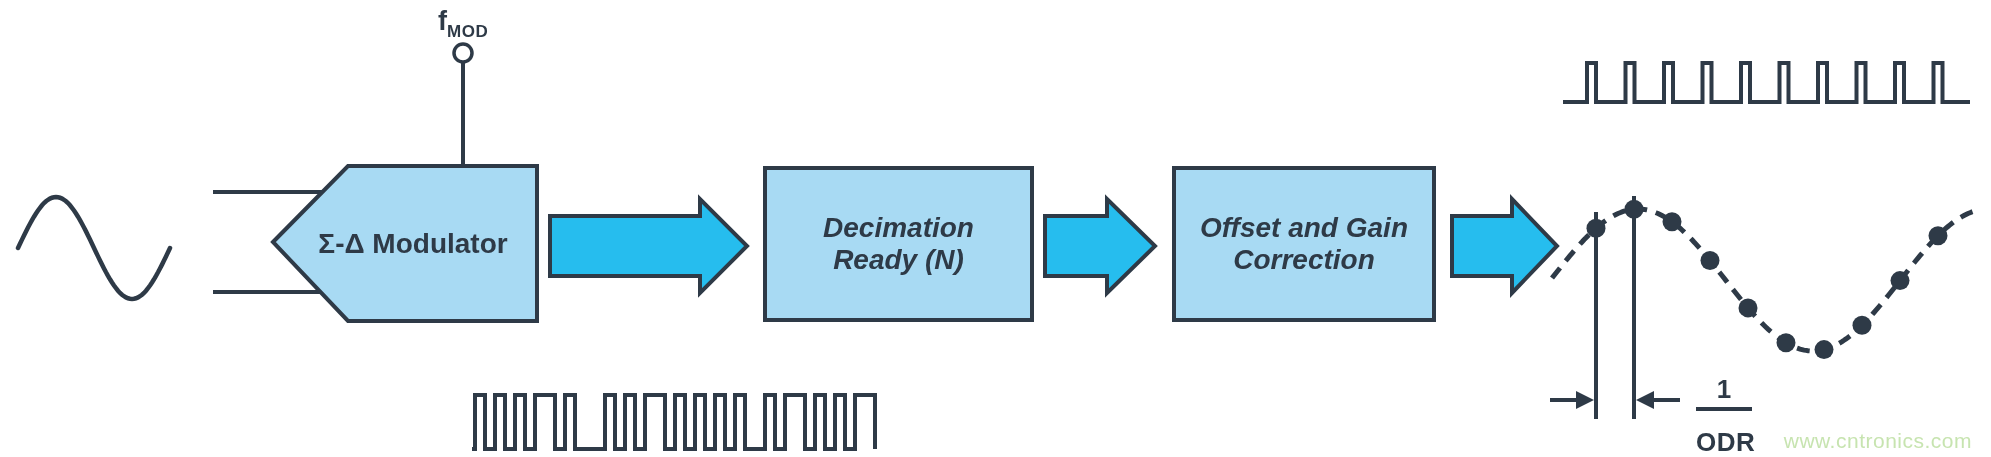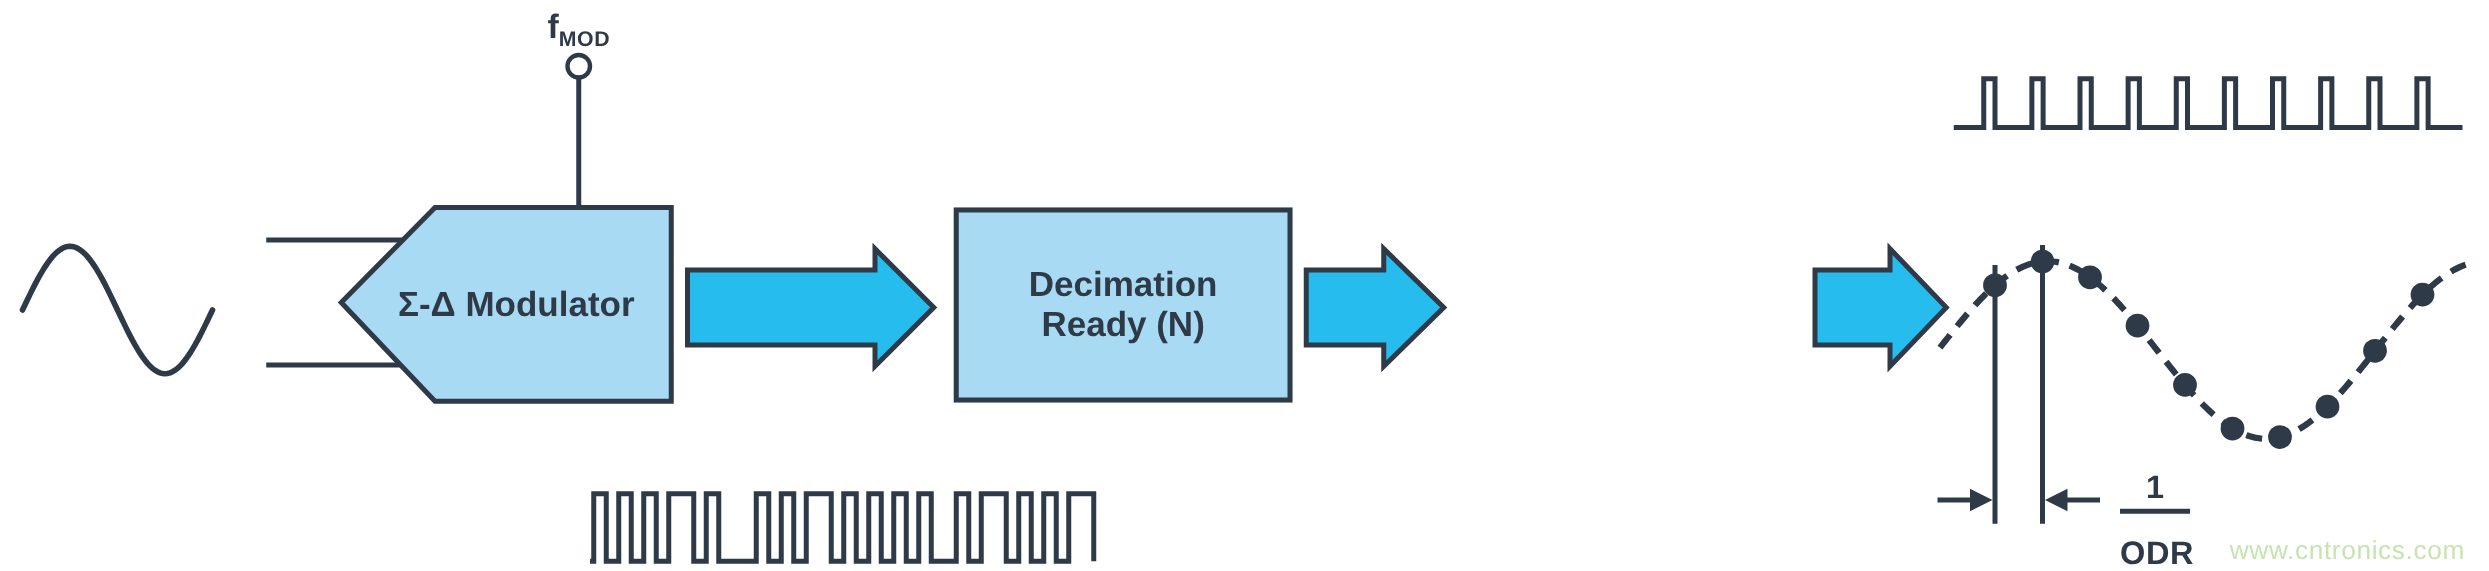--- a/index.html
+++ b/index.html
@@ -21,21 +21,21 @@
   .arrow{fill:var(--arrow);stroke:var(--ink);stroke-width:4;stroke-linejoin:miter;}
   .dot{fill:var(--ink);stroke:none;}
   .mline{stroke:var(--ink);stroke-width:4;fill:none;}
   .ahead{fill:var(--ink);stroke:none;}
   #fmod-node{fill:#ffffff;stroke:var(--ink);stroke-width:3.5;}
 
   .block{
     position:absolute;background:var(--box);border:4px solid var(--ink);
     display:flex;flex-direction:column;align-items:center;justify-content:center;
     font-weight:bold;font-size:28px;line-height:32px;color:var(--ink);
-    text-align:center;box-sizing:border-box;
+    text-align:center;box-sizing:border-box;font-style:italic;
   }
   #block-decimation{left:763px;top:166px;width:271px;height:156px;}
   #block-offset{left:1172px;top:166px;width:264px;height:156px;}
   .mod-label{
     position:absolute;left:303px;top:166px;width:220px;height:156px;
     display:flex;align-items:center;justify-content:center;
     font-weight:bold;font-size:28px;color:var(--ink);white-space:nowrap;
   }
   .fmod{
     position:absolute;left:438px;top:6px;font-weight:bold;color:var(--ink);white-space:nowrap;
@@ -109,20 +109,24 @@
     <span class="base">f</span><span class="sub">MOD</span>
   </div>
 
   <div class="mod-label">Σ-Δ Modulator</div>
 
   <div class="block" id="block-decimation">
     <span>Decimation</span>
     <span>Ready (N)</span>
   </div>
 
+  <div class="block" id="block-offset">
+    <span>Offset and Gain</span>
+    <span>Correction</span>
+  </div>
 
 
   <div class="frac">
     <span class="num">1</span>
     <span class="den">ODR</span>
   </div>
 
   <div class="watermark">www.cntronics.com</div>
 </div>
 

